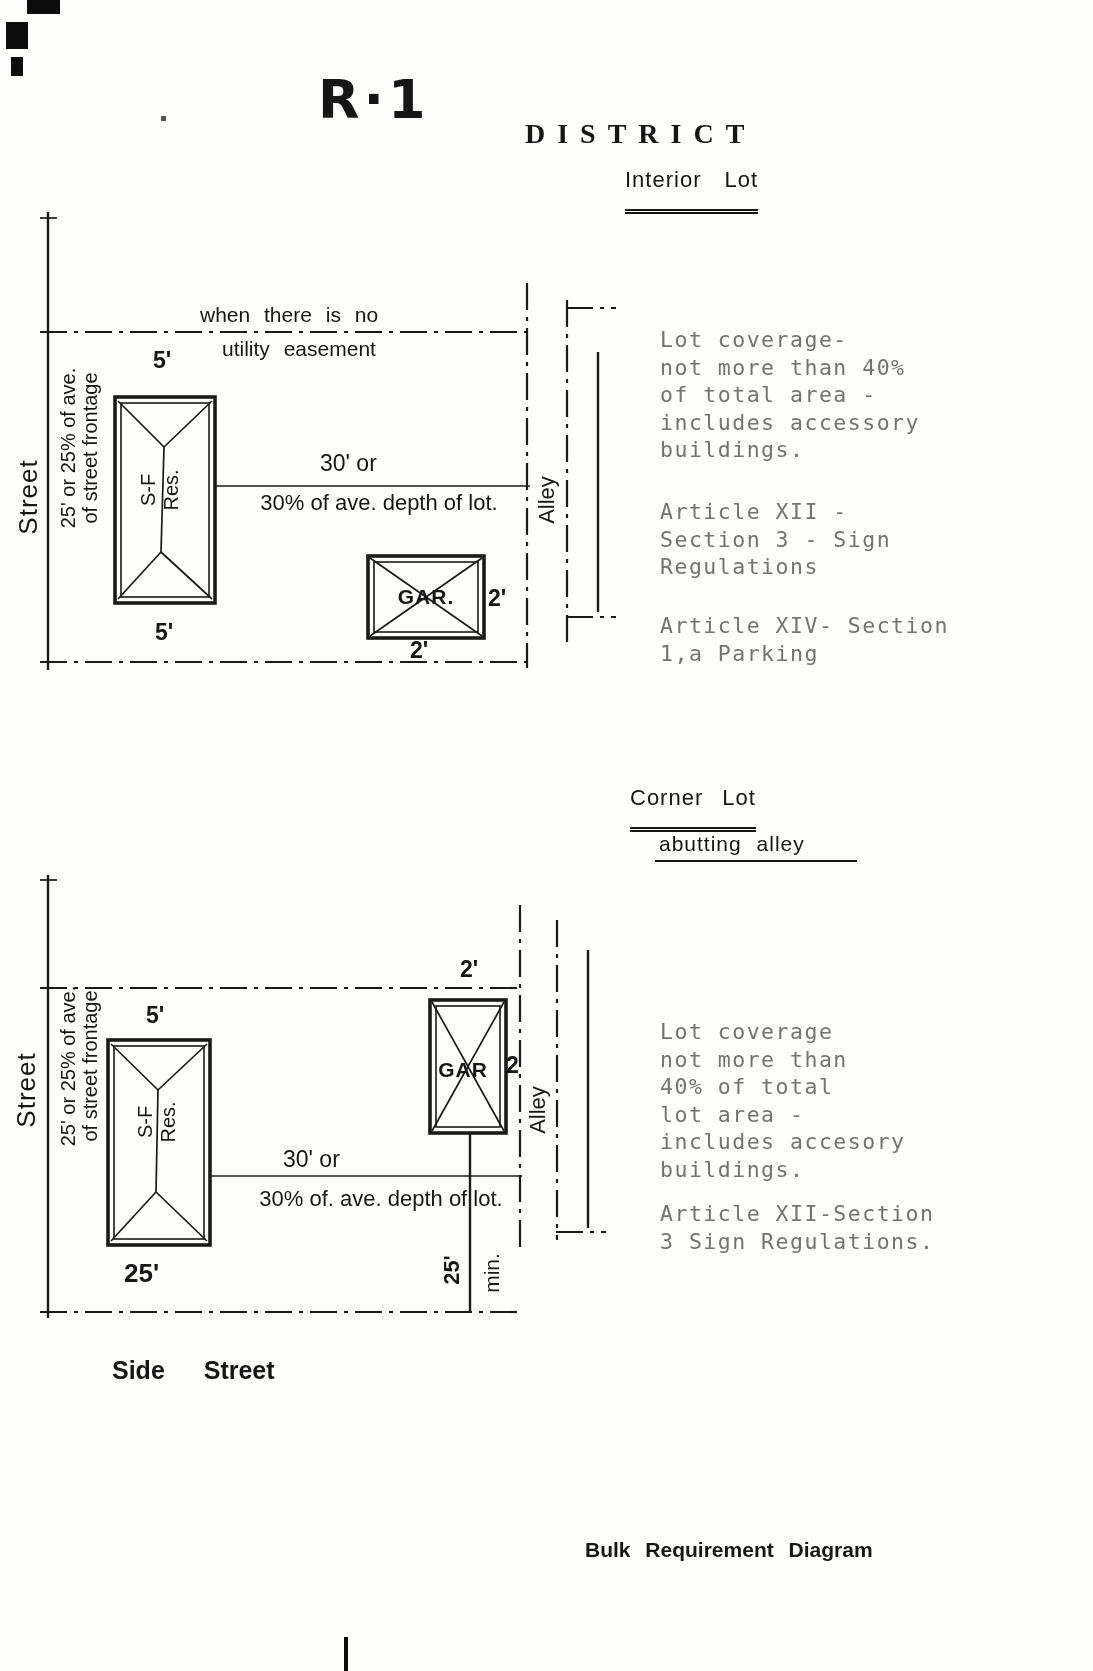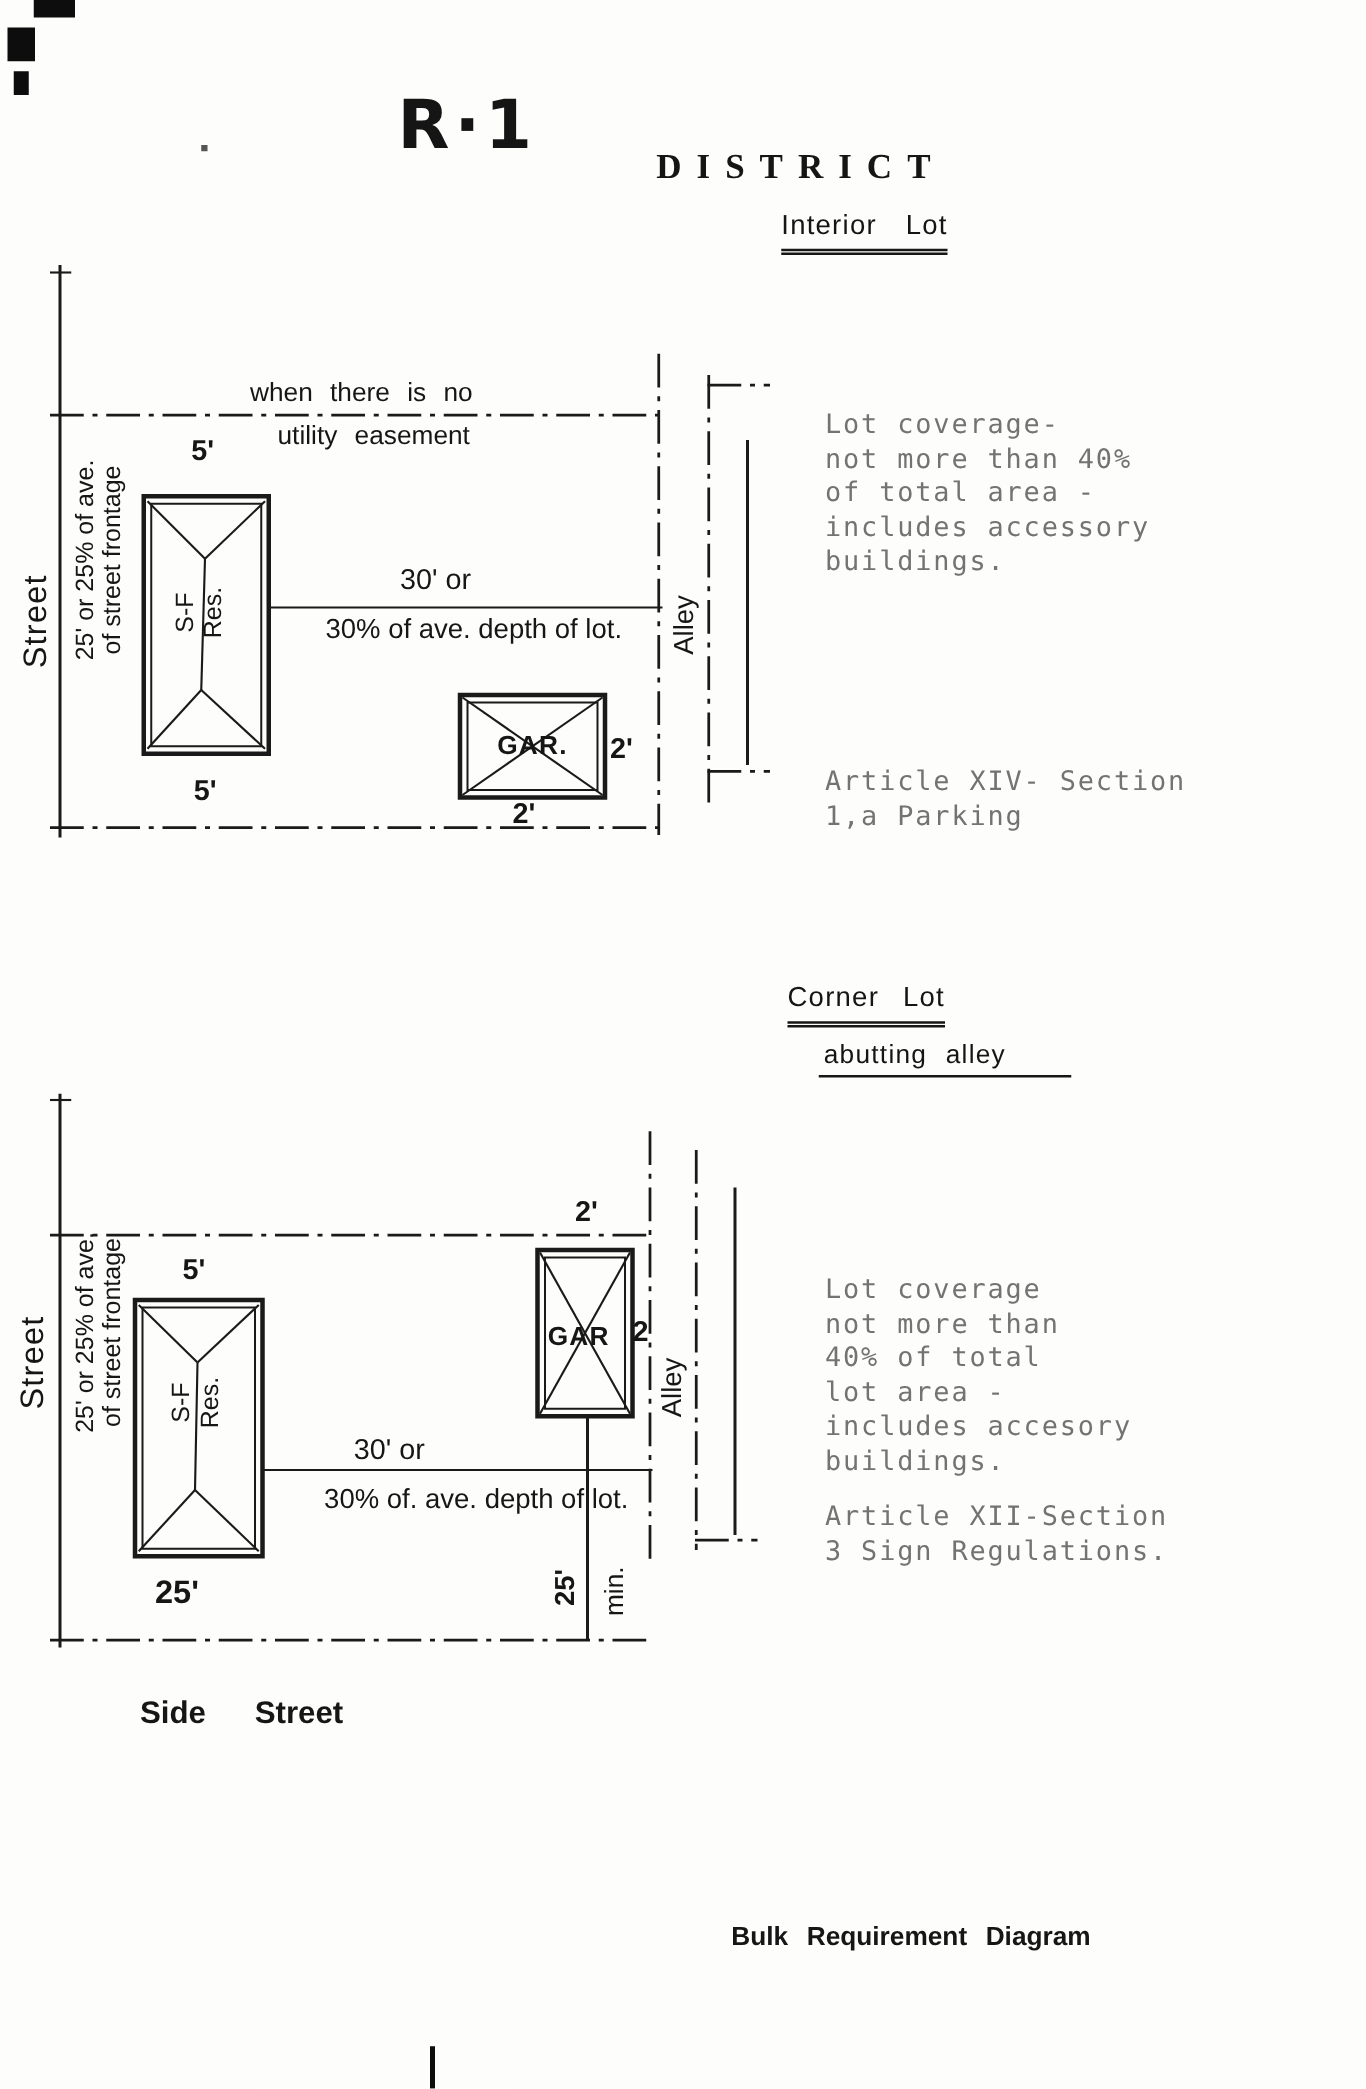--- a/index.html
+++ b/index.html
@@ -15,21 +15,21 @@
   .v{transform:translate(-50%,-50%) rotate(-90deg);}
   .pre{white-space:pre-line;text-align:center;}
   .b{font-weight:bold;}
   .note{position:absolute;font-family:"DejaVu Sans Mono",monospace;font-size:21.5px;
         line-height:27.5px;letter-spacing:1.5px;white-space:pre-line;color:#737373;}
   .title-code{position:absolute;left:318px;top:68px;font-family:"DejaVu Sans",sans-serif;
         font-size:54px;font-weight:900;letter-spacing:4px;}
   .title-word{position:absolute;left:525px;top:86px;font-family:Liberation Serif, serif;
         font-size:28px;font-weight:bold;letter-spacing:12px;margin-top:32px;}
   .h1u{position:absolute;font-size:22px;letter-spacing:1px;border-bottom:5px double #161616;
-        padding-bottom:6px;}
+        padding-bottom:16px;}
   .h2u{position:absolute;font-size:21px;letter-spacing:1px;border-bottom:2.5px solid #161616;
         padding:0 52px 4px 4px;}
   .artifact{position:absolute;background:#0d0d0d;}
 </style>
 </head>
 <body>
 
 <div id="page">
 
   <div class="artifact" style="left:27px;top:0;width:33px;height:14px;"></div>
@@ -110,20 +110,23 @@
   <div class="lbl c b" style="left:426px;top:597px;font-size:21px;letter-spacing:1px;">GAR.</div>
   <div class="lbl b" style="left:488px;top:585px;font-size:23px;">2'</div>
   <div class="lbl b" style="left:410px;top:637px;font-size:23px;">2'</div>
   <div class="lbl v" style="left:547px;top:500px;font-size:22px;">Alley</div>
 
   <div class="note" style="left:660px;top:326px;">Lot coverage-
 not more than 40%
 of total area -
 includes accessory
 buildings.</div>
+  <div class="note" style="left:660px;top:498px;">Article XII -
+Section 3 - Sign
+Regulations</div>
   <div class="note" style="left:660px;top:612px;">Article XIV- Section
 1,a Parking</div>
 
   <div class="lbl v" style="left:26px;top:1090px;font-size:26px;letter-spacing:1px;">Street</div>
   <div class="lbl v pre" style="left:79px;top:1066px;font-size:20px;line-height:22px;">25' or 25% of ave.
 of street frontage</div>
   <div class="lbl b" style="left:146px;top:1002px;font-size:23px;">5'</div>
   <div class="lbl b" style="left:460px;top:956px;font-size:23px;">2'</div>
   <div class="lbl c b" style="left:463px;top:1070px;font-size:21px;letter-spacing:1px;">GAR</div>
   <div class="lbl b" style="left:506px;top:1052px;font-size:23px;">2</div>

